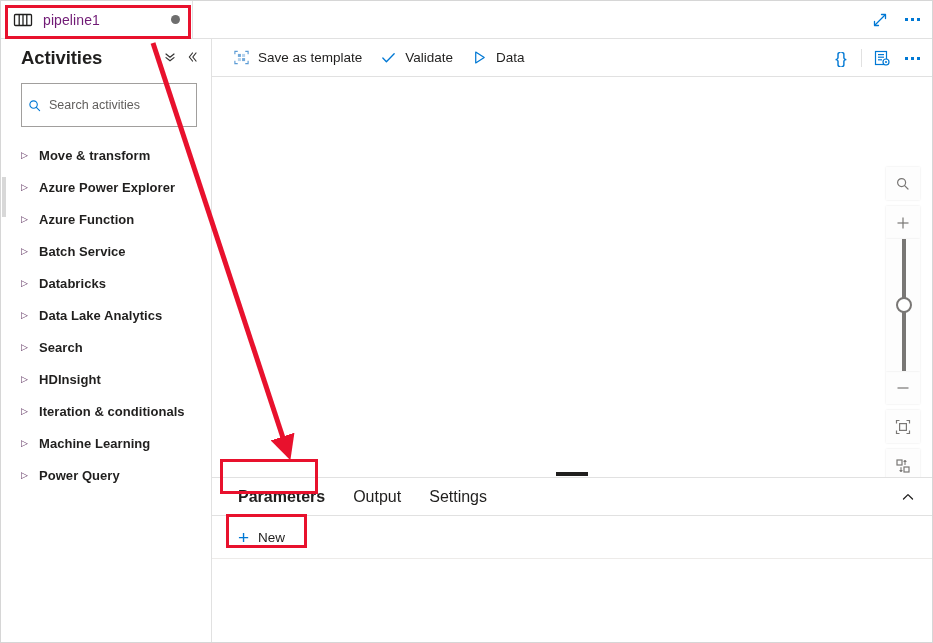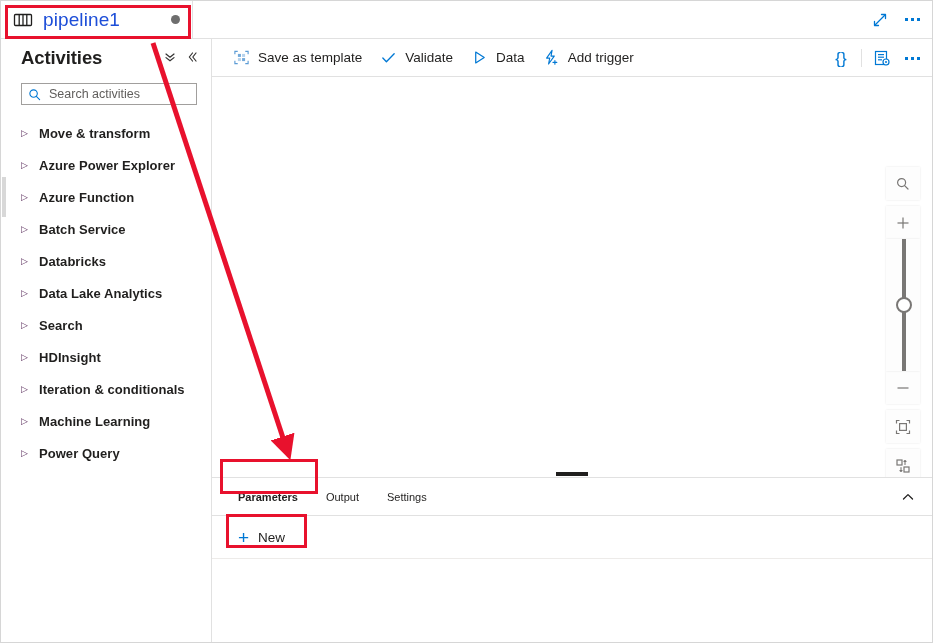--- a/index.html
+++ b/index.html
@@ -43,22 +43,22 @@
     background: #ffffff;
     border-right: 1px solid #e1e1e1;
   }
   .pipeline-tab .pl-icon {
     width: 20px; height: 16px;
     margin-right: 10px;
     flex: 0 0 auto;
     display: block;
   }
   .pipeline-tab .pl-name {
-    font-size: 19px;
-    color: #1d4ed8;
+    font-size: 14px;
+    color: #701a75;
     letter-spacing: .1px;
     flex: 1 1 auto;
   }
   .dirty-dot {
     width: 9px; height: 9px;
     border-radius: 50%;
     background: #6e6e6e;
     flex: 0 0 auto;
     margin-left: 6px;
   }
@@ -121,21 +121,21 @@
   }
   .chev {
     color: #323130;
     font-size: 13px;
     line-height: 1;
     cursor: pointer;
     display: block;
   }
   .search-wrap {
     margin: 6px 14px 0 20px;
-    height: 22px;
+    height: 44px;
     border: 1px solid #a19f9d;
     display: flex;
     align-items: center;
     padding: 0 6px;
     box-sizing: border-box;
     background: #ffffff;
   }
   .search-wrap svg { flex: 0 0 auto; }
   .search-input {
     border: none;
@@ -314,21 +314,21 @@
     border-bottom: 1px solid #e1e1e1;
     display: flex;
     align-items: stretch;
     padding-left: 12px;
     box-sizing: border-box;
   }
   .tab {
     display: flex;
     align-items: center;
     padding: 0 14px;
-    font-size: 11px;
+    font-size: 16px;
     color: #201f1e;
     cursor: pointer;
     background: transparent;
     border: none;
     font-family: "Liberation Sans", sans-serif;
     position: relative;
   }
   .tab.active { font-weight: bold; }
   .tabs-collapse {
     position: absolute;
@@ -521,27 +521,20 @@
         <span>Validate</span>
       </button>
 
       <button class="tb-btn">
         <svg width="17" height="17" viewBox="0 0 18 18">
           <path d="M5 3.2L14 9l-9 5.8z" fill="none" stroke="#0078d4" stroke-width="1.3" stroke-linejoin="round"></path>
         </svg>
         <span>Data</span>
       </button>
 
-      <button class="tb-btn">
-        <svg width="17" height="17" viewBox="0 0 18 18">
-          <path d="M9.6 1.5L3.8 9.6h3.3l-1.2 6.3 6-8.4H8.5z" fill="none" stroke="#0078d4" stroke-width="1.2" stroke-linejoin="round"></path>
-          <path d="M12.6 12.2v4M10.6 14.2h4" stroke="#0078d4" stroke-width="1.2" stroke-linecap="round"></path>
-        </svg>
-        <span>Add trigger</span>
-      </button>
 
       <div class="toolbar-right">
         <button class="icon-btn">
           <span class="braces">{}</span>
         </button>
         <span class="tb-sep"></span>
         <button class="icon-btn">
           <svg width="18" height="18" viewBox="0 0 18 18">
             <rect x="2.5" y="2.5" width="11" height="13" fill="none" stroke="#0078d4" stroke-width="1.2"></rect>
             <line x1="5" y1="5.6" x2="11" y2="5.6" stroke="#0078d4" stroke-width="1.2"></line>

